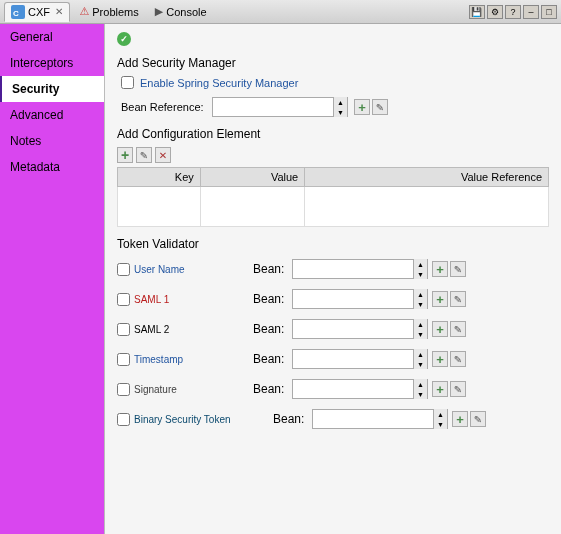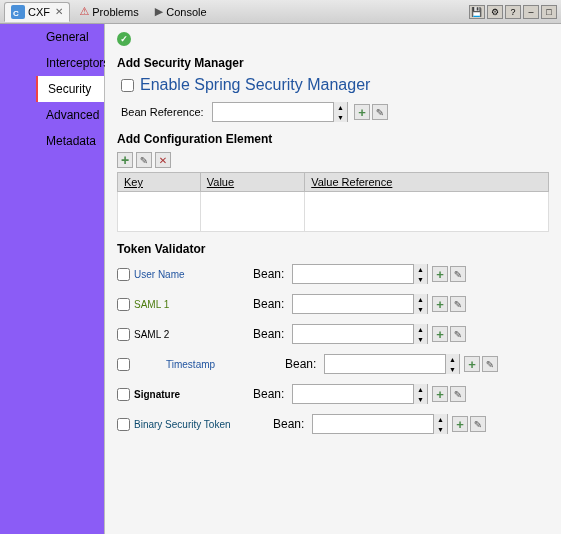--- a/index.html
+++ b/index.html
@@ -80,37 +80,36 @@
     
     .main-container {
       display: flex;
       height: calc(534px - 24px);
       background: #f0f0f0;
     }
 
     
     .sidebar {
       width: 105px;
-      background: #8b5cf6;
+      background: #d946ef;
       border-right: 1px solid #bbb;
       display: flex;
       flex-direction: column;
-      padding-left: 36px;
     }
     .sidebar-item {
       padding: 6px 10px;
       font-size: 12px;
       cursor: pointer;
       color: #000;
       border-bottom: none;
     }
     .sidebar-item.active {
       background: #fff;
-      border-left: 2px solid #ef4444;
-      font-weight: normal;
+      border-left: 2px solid #4c1d95;
+      font-weight: bold;
     }
 
     
     .content {
       flex: 1;
       background: #f5f5f5;
       padding: 8px 12px;
       overflow-y: auto;
     }
 
@@ -131,38 +130,38 @@
       align-items: center;
       justify-content: center;
       color: white;
       font-size: 9px;
       font-weight: bold;
     }
 
     
     .section-label {
       font-size: 12px;
-      font-weight: bold;
+      font-weight: normal;
       margin-bottom: 6px;
       color: #000;
     }
 
     
     .checkbox-row {
       display: flex;
       align-items: center;
       gap: 6px;
       margin-bottom: 8px;
       margin-left: 4px;
     }
     .checkbox-row input[type="checkbox"] {
       margin: 0;
     }
     .checkbox-label {
-      font-size: 16px;
+      font-size: 11px;
       color: #2255a0;
     }
 
     
     .field-row {
       display: flex;
       align-items: center;
       gap: 6px;
       margin-bottom: 10px;
       margin-left: 4px;
@@ -208,24 +207,23 @@
     .config-table {
       width: 100%;
       border: 1px solid #bbb;
       background: #fff;
       border-collapse: collapse;
     }
     .config-table th {
       background: #e0e0e0;
       border: 1px solid #bbb;
       padding: 3px 6px;
-      text-align: left;
+      text-align: right;
       font-size: 11px;
       font-weight: normal;
-      text-decoration: underline;
     }
     .config-table td {
       border: 1px solid #ddd;
       padding: 2px 6px;
       font-size: 11px;
     }
     .table-empty-row {
       height: 40px;
     }
 
@@ -340,20 +338,23 @@
       <span>General</span>
     </div>
     <div class="sidebar-item">
       <span>Interceptors</span>
     </div>
     <div class="sidebar-item active">
       <span>Security</span>
     </div>
     <div class="sidebar-item">
       <span>Advanced</span>
+    </div>
+    <div class="sidebar-item">
+      <span>Notes</span>
     </div>
     <div class="sidebar-item">
       <span>Metadata</span>
     </div>
   </div>
 
   <div class="content">
 
     <div class="status-bar">
       <span class="status-icon">✓</span>
@@ -421,21 +422,21 @@
           </div>
         </div>
         <div class="action-icons">
           <div class="action-icon add">+</div>
           <div class="action-icon edit">✎</div>
         </div>
       </div>
 
       <div class="token-row">
         <input type="checkbox" class="token-checkbox" style="">
-        <span class="token-name black" style="color:#4d7c0f;">SAML 1</span>
+        <span class="token-name black" style="color:#b91c1c;">SAML 1</span>
         <span class="token-bean-label">Bean:</span>
         <div class="select-wrapper">
           <input type="text" class="select-input" value="" style="">
           <div class="select-spinner">
             <div class="select-spinner-up">▲</div>
             <div class="select-spinner-down">▼</div>
           </div>
         </div>
         <div class="action-icons">
           <div class="action-icon add">+</div>
@@ -455,38 +456,38 @@
           </div>
         </div>
         <div class="action-icons">
           <div class="action-icon add">+</div>
           <div class="action-icon edit">✎</div>
         </div>
       </div>
 
       <div class="token-row">
         <input type="checkbox" class="token-checkbox" style="">
-        <span class="token-name" style="color:#2255a0;margin-left:32px;">Timestamp</span>
+        <span class="token-name" style="color:#2255a0;">Timestamp</span>
         <span class="token-bean-label">Bean:</span>
         <div class="select-wrapper">
           <input type="text" class="select-input" value="" style="">
           <div class="select-spinner">
             <div class="select-spinner-up">▲</div>
             <div class="select-spinner-down">▼</div>
           </div>
         </div>
         <div class="action-icons">
           <div class="action-icon add">+</div>
           <div class="action-icon edit">✎</div>
         </div>
       </div>
 
       <div class="token-row">
         <input type="checkbox" class="token-checkbox" style="">
-        <span class="token-name black" style="color:#000000;font-weight:bold;">Signature</span>
+        <span class="token-name black" style="color:#404040;">Signature</span>
         <span class="token-bean-label">Bean:</span>
         <div class="select-wrapper">
           <input type="text" class="select-input" value="" style="">
           <div class="select-spinner">
             <div class="select-spinner-up">▲</div>
             <div class="select-spinner-down">▼</div>
           </div>
         </div>
         <div class="action-icons">
           <div class="action-icon add">+</div>

